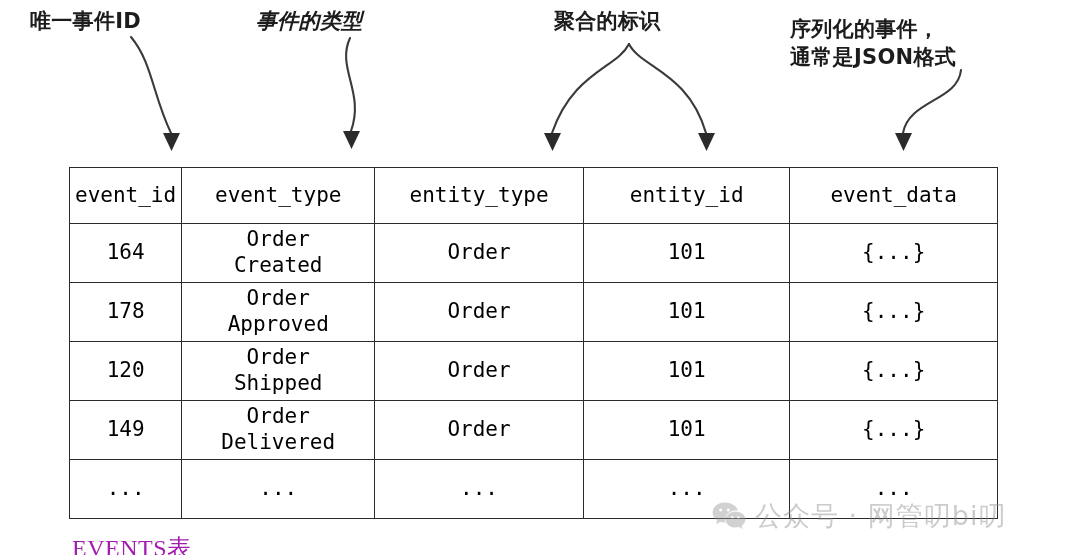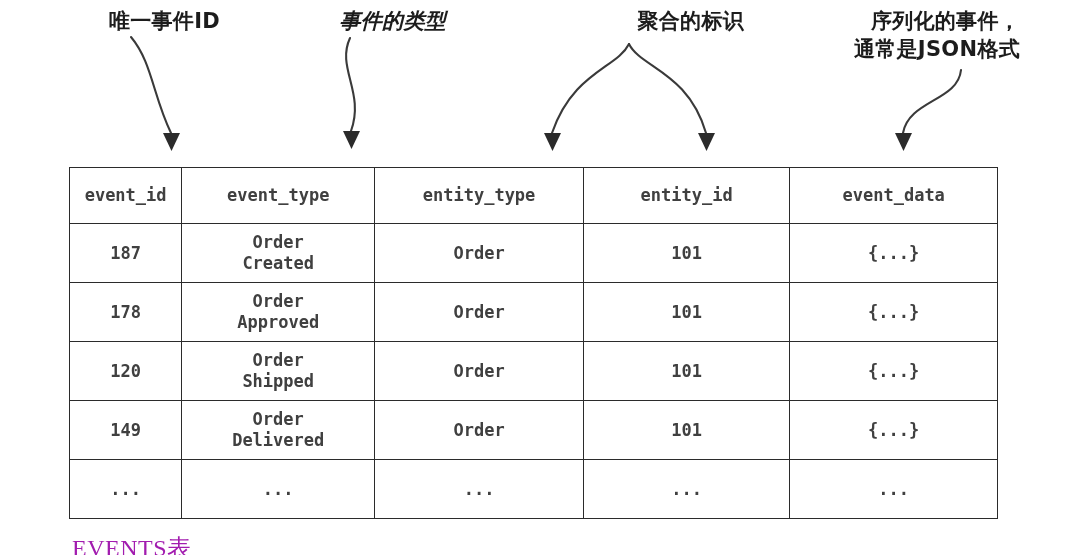--- a/index.html
+++ b/index.html
@@ -17,28 +17,28 @@
   }
 
   
   .annotation {
     position: absolute;
     font-family: "DejaVu Sans", "Liberation Sans", sans-serif;
     font-weight: 700;
     font-size: 21px;
     line-height: 1.32;
     color: #1c1c1c;
-    text-align: right;
+    text-align: left;
     white-space: pre-line;
     letter-spacing: 0.3px;
   }
   #ann-0 { left: 30px;  top: 8px;  width: 190px; }
   #ann-1 { left: 256px; top: 8px;  width: 190px; font-style: italic; }
   #ann-2 { left: 554px; top: 8px;  width: 190px; }
-  #ann-3 { left: 790px; top: 8px;  width: 230px; }
+  #ann-3 { left: 790px; top: 16px;  width: 230px; }
 
   
   #arrow-layer {
     position: absolute;
     left: 0; top: 0;
     width: 1080px;
     height: 555px;
     pointer-events: none;
   }
 
@@ -48,26 +48,26 @@
     left: 69px;
     top: 167px;
     width: 929px;
     border-collapse: collapse;
     table-layout: fixed;
     background: #ffffff;
   }
   #events-table td, #events-table th {
     border: 1.6px solid #2b2b2b;
     font-family: "DejaVu Sans Mono", "Liberation Mono", monospace;
-    font-size: 17px;
-    color: #404040;
+    font-size: 21px;
+    color: #000000;
     text-align: center;
     vertical-align: middle;
     padding: 0;
-    font-weight: 700;
+    font-weight: 400;
     white-space: pre-line;
     line-height: 1.22;
   }
   #events-table thead th { height: 55px; }
   #events-table tbody td { height: 58px; }
 
   .col-0 { width: 100px; }
   .col-1 { width: 172px; }
   .col-2 { width: 186px; }
   .col-3 { width: 184px; }
@@ -143,21 +143,21 @@
       <tr>
         <th>event_id</th>
         <th>event_type</th>
         <th>entity_type</th>
         <th>entity_id</th>
         <th>event_data</th>
       </tr>
     </thead>
     <tbody>
       <tr>
-        <td>187</td>
+        <td>164</td>
         <td>Order
 Created</td>
         <td>Order</td>
         <td>101</td>
         <td>{...}</td>
       </tr>
       <tr>
         <td>178</td>
         <td>Order
 Approved</td>
@@ -186,14 +186,25 @@
         <td>...</td>
         <td>...</td>
         <td>...</td>
         <td>...</td>
       </tr>
     </tbody>
   </table>
 
   <div id="table-caption">EVENTS表</div>
 
+  <div id="watermark">
+    <svg id="wechat-icon" width="34" height="28" viewBox="0 0 34 28">
+      <path fill="#9a9a9a" d="M12.6 0.6C5.9 0.6 0.6 5.1 0.6 10.6c0 3.1 1.7 5.9 4.4 7.8L4 22.2l4.6-2.4c1.3 0.4 2.6 0.6 4 0.6 0.3 0 0.6 0 0.9 0-0.3-0.8-0.4-1.7-0.4-2.6 0-5.3 5.2-9.6 11.6-9.6 0.4 0 0.8 0 1.2 0.1C24.7 4.1 19.3 0.6 12.6 0.6z"></path>
+      <circle fill="#ffffff" cx="8.6" cy="7.9" r="1.5"></circle>
+      <circle fill="#ffffff" cx="16.3" cy="7.9" r="1.5"></circle>
+      <path fill="#9a9a9a" d="M33.4 17.5c0-4.5-4.4-8.1-9.9-8.1s-9.9 3.6-9.9 8.1c0 4.5 4.4 8.1 9.9 8.1 1.1 0 2.2-0.2 3.3-0.5l3.8 2-1-3.2C31.9 22.3 33.4 20 33.4 17.5z"></path>
+      <circle fill="#ffffff" cx="20.3" cy="15.5" r="1.2"></circle>
+      <circle fill="#ffffff" cx="26.5" cy="15.5" r="1.2"></circle>
+    </svg>
+    <span class="wm-text">公众号 · 网管叨bi叨</span>
+  </div>
 
 </div>
 
 </body></html>

